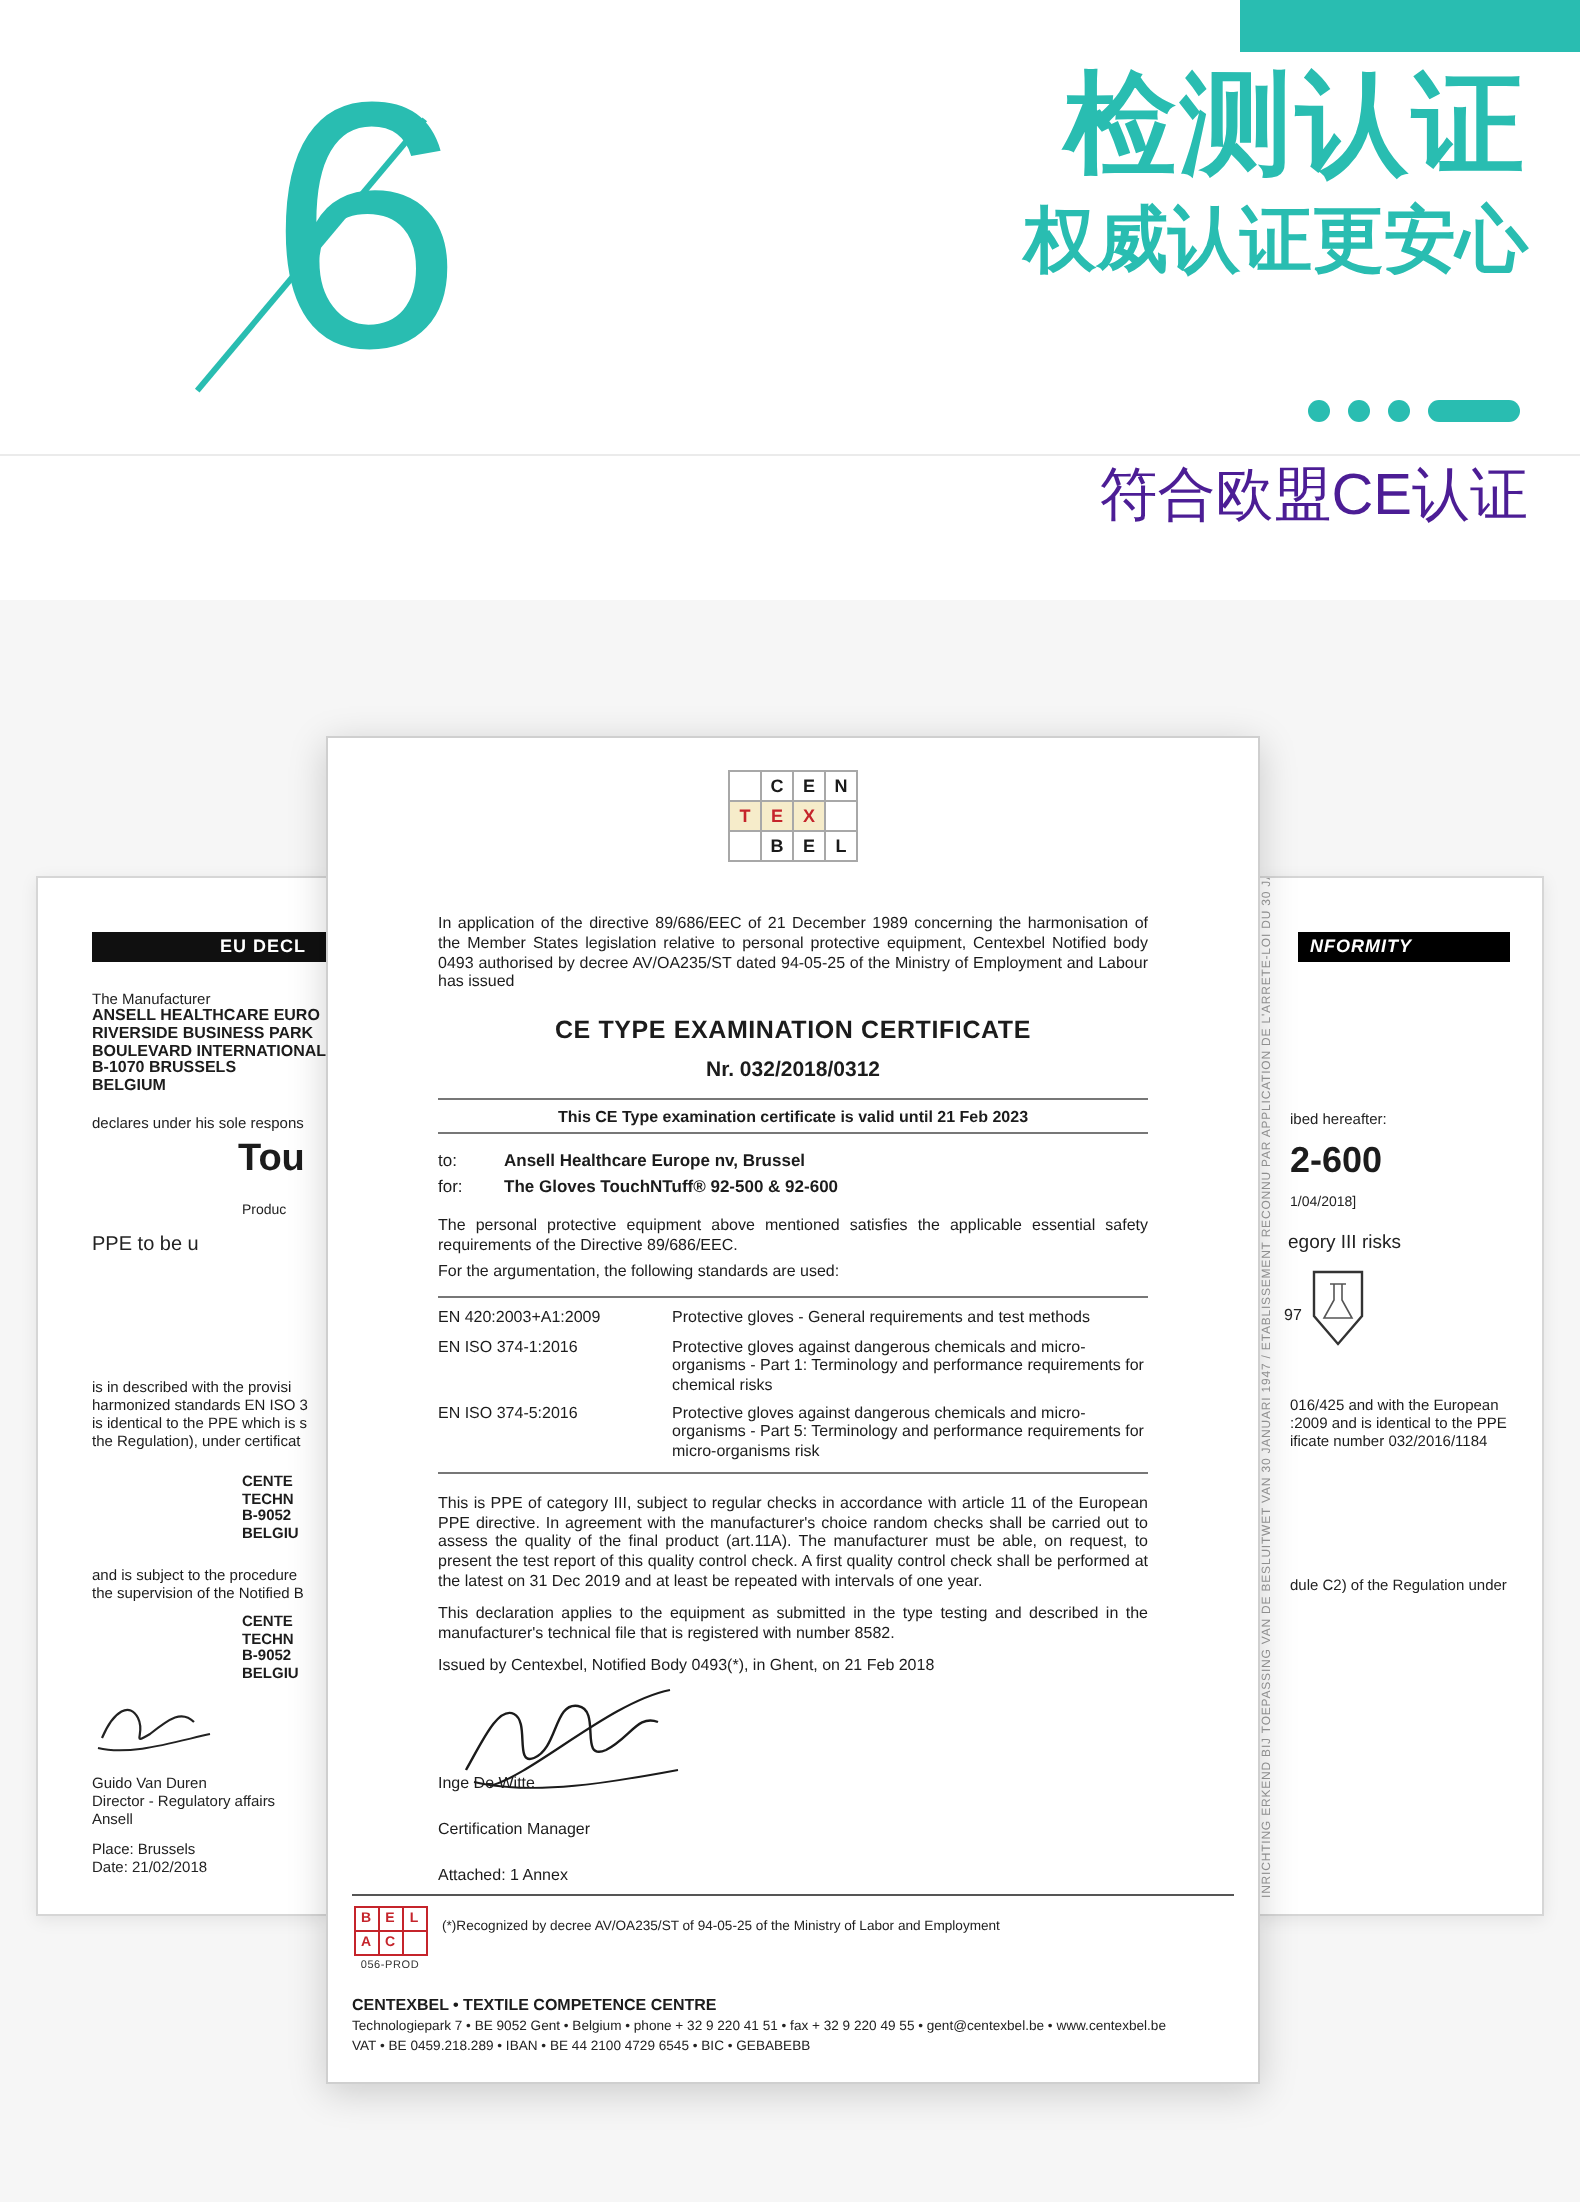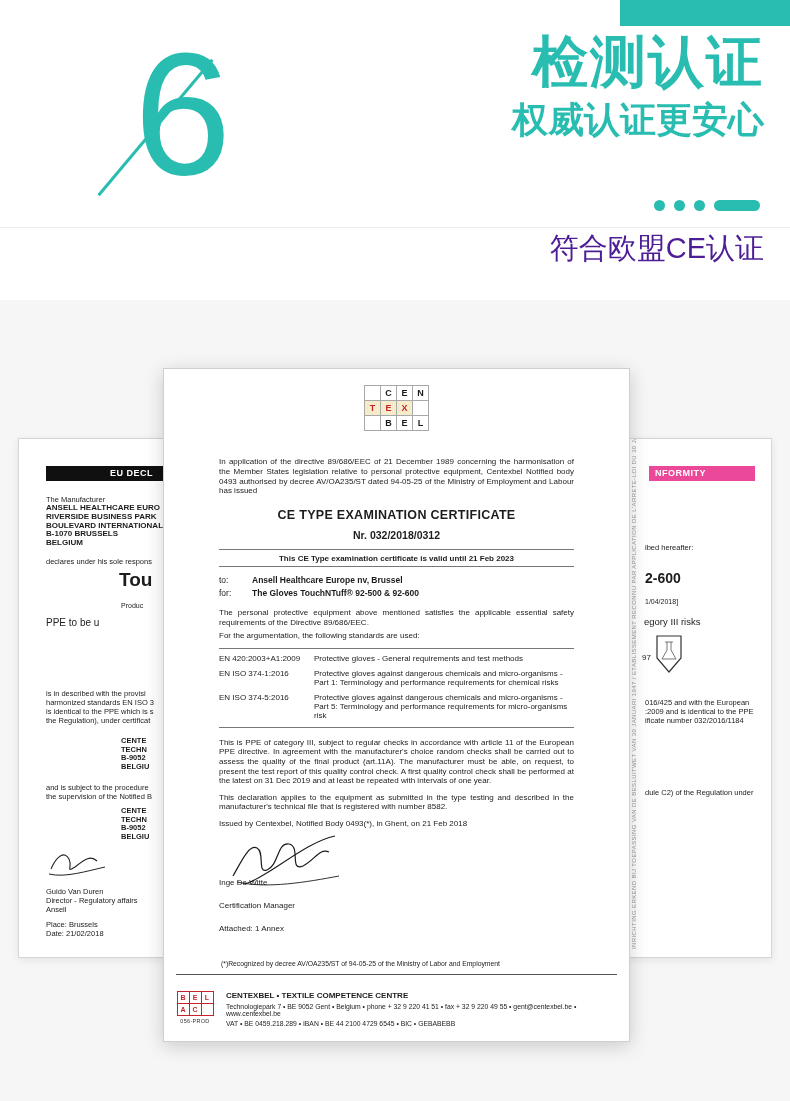--- a/index.html
+++ b/index.html
@@ -29,24 +29,24 @@
   
   .lc-bar{position:absolute;left:27px;top:27px;width:220px;height:15px;background:#101010;color:#fff;
           font-size:9px;font-weight:700;line-height:15px;padding-left:64px;letter-spacing:.5px;box-sizing:border-box;}
   .lc{position:absolute;white-space:nowrap;font-size:7.5px;color:#222;}
   .lc-addr{position:absolute;left:27px;top:65px;font-size:8px;font-weight:700;line-height:8.8px;white-space:nowrap;}
   .lc-big{position:absolute;left:100px;top:130px;font-size:19px;font-weight:700;white-space:nowrap;}
   .lc-block{position:absolute;left:102px;font-size:7.5px;font-weight:700;line-height:8.6px;white-space:nowrap;}
   .lc-lines{position:absolute;left:27px;font-size:7.5px;line-height:9px;white-space:nowrap;}
 
   
-  .rc-bar{position:absolute;left:20px;right:16px;top:27px;height:15px;background:#ec4899;color:#fff;
-          font-size:9px;font-weight:700;line-height:15px;padding-left:6px;letter-spacing:.5px;box-sizing:border-box;}
+  .rc-bar{position:absolute;left:20px;right:16px;top:27px;height:15px;background:#000000;color:#fff;
+          font-size:9px;font-weight:700;line-height:15px;padding-left:6px;letter-spacing:.5px;box-sizing:border-box;font-style:italic;}
   .rc{position:absolute;white-space:nowrap;font-size:7.5px;color:#222;}
-  .rc-big{position:absolute;left:16px;top:131px;font-size:14px;font-weight:700;white-space:nowrap;}
+  .rc-big{position:absolute;left:16px;top:131px;font-size:18px;font-weight:700;white-space:nowrap;}
   .rc-lines{position:absolute;left:16px;font-size:7.5px;line-height:9px;white-space:nowrap;}
   .rc-vertical{position:absolute;left:2px;top:12px;height:498px;writing-mode:vertical-rl;transform:rotate(180deg);
                font-size:6px;letter-spacing:.4px;color:#999;white-space:nowrap;}
 
   
   .cc-logo{display:grid;grid-template-columns:repeat(4,15px);grid-auto-rows:14px;gap:1px;background:#a8a8a8;
            border:1px solid #a8a8a8;width:max-content;margin:16px auto 0;}
   .cc-cell{background:#fff;display:flex;align-items:center;justify-content:center;
            font-size:9px;font-weight:700;color:#1a1a1a;}
   .cc-cell.red{background:#f6ecca;color:#c5242b;}
@@ -57,30 +57,30 @@
   .cc-valid{margin-top:8px;border-top:1px solid #777;border-bottom:1px solid #777;padding:3.5px 0;
             text-align:center;font-weight:700;font-size:8px;}
   .cc-tofor{margin-top:8px;font-size:8.5px;}
   .cc-tofor .row{display:flex;margin-bottom:3px;}
   .cc-tofor .lbl{width:33px;flex:none;}
   .cc-tofor .val{font-weight:700;}
   .cc-para{margin-top:10px;font-size:8px;line-height:9.6px;text-align:justify;}
   .cc-arg{margin-top:4px;font-size:8px;}
   .cc-table{margin-top:8px;border-top:1px solid #777;border-bottom:1px solid #777;padding:5px 0 1px;}
   .cc-row{display:flex;margin-bottom:5px;font-size:8px;line-height:9.4px;}
-  .cc-row .code{width:95px;flex:none;}
+  .cc-row .code{width:117px;flex:none;}
   .cc-row .desc{flex:1;}
   .cc-issued{margin-top:7px;font-size:8px;}
   .cc-sig{position:relative;height:62px;margin-top:2px;}
   .cc-signame{margin-top:-14px;font-size:8px;}
   .cc-sigrole{margin-top:14px;font-size:8px;}
   .cc-attached{margin-top:14px;font-size:8px;}
   .cc-footnote{position:absolute;left:57px;bottom:74px;font-size:6.8px;color:#222;}
   .cc-footer{position:absolute;left:12px;right:12px;bottom:14px;border-top:1px solid #555;
-             padding-top:16px;display:flex;gap:12px;align-items:flex-start;}
+             padding-top:5px;display:flex;gap:12px;align-items:flex-start;flex-direction:column;}
   .belac{flex:none;width:38px;text-align:center;}
   .belac-grid{display:grid;grid-template-columns:repeat(3,11px);grid-auto-rows:11px;gap:1px;background:#c5242b;
               border:1px solid #c5242b;width:max-content;margin:0 auto;}
   .belac-cell{background:#fff;display:flex;align-items:center;justify-content:center;
               font-size:7px;font-weight:700;color:#c5242b;}
   .belac-sub{font-size:5.5px;margin-top:2px;color:#333;letter-spacing:.3px;}
   .ft-org{font-size:8px;font-weight:700;}
   .ft-addr{font-size:6.8px;margin-top:3px;color:#222;}
   .ft-vat{font-size:6.8px;margin-top:3px;color:#222;}
 </style>
@@ -147,21 +147,21 @@
     <div class="lc" style="left:27px;top:448px;">Guido Van Duren</div>
     <div class="lc" style="left:27px;top:457px;">Director - Regulatory affairs</div>
     <div class="lc" style="left:27px;top:466px;">Ansell</div>
     <div class="lc" style="left:27px;top:481px;">Place: Brussels</div>
     <div class="lc" style="left:27px;top:490px;">Date: 21/02/2018</div>
   </div>
 
   <div class="cert cert-right">
     <div class="rc-vertical">INRICHTING ERKEND BIJ TOEPASSING VAN DE BESLUITWET VAN 30 JANUARI 1947 / ETABLISSEMENT RECONNU PAR APPLICATION DE L'ARRETE-LOI DU 30 JANVIER 1947</div>
     <div class="rc-bar">NFORMITY</div>
-    <div class="rc" style="left:16px;top:104px;">ibed hereafter:</div>
+    <div class="rc" style="left:16px;top:116px;">ibed hereafter:</div>
     <div class="rc-big">2-600</div>
     <div class="rc" style="left:16px;top:159px;font-size:7px;">1/04/2018]</div>
     <div class="rc" style="left:15px;top:177px;font-size:9.5px;">egory III risks</div>
     <div class="rc" style="left:13px;top:214px;font-size:8px;">97</div>
     <svg style="position:absolute;left:26px;top:195px;" width="28" height="40" viewBox="0 0 28 40">
       <path d="M2 2 H26 V24 L14 38 L2 24 Z" fill="none" stroke="#333" stroke-width="1.2"></path>
       <path d="M10 8 h8 M12 8 v8 l-5 9 h14 l-5 -9 v-8" fill="none" stroke="#555" stroke-width="0.8"></path>
     </svg>
     <div class="rc-lines" style="top:259px;">
       <div>016/425 and with the European</div>

